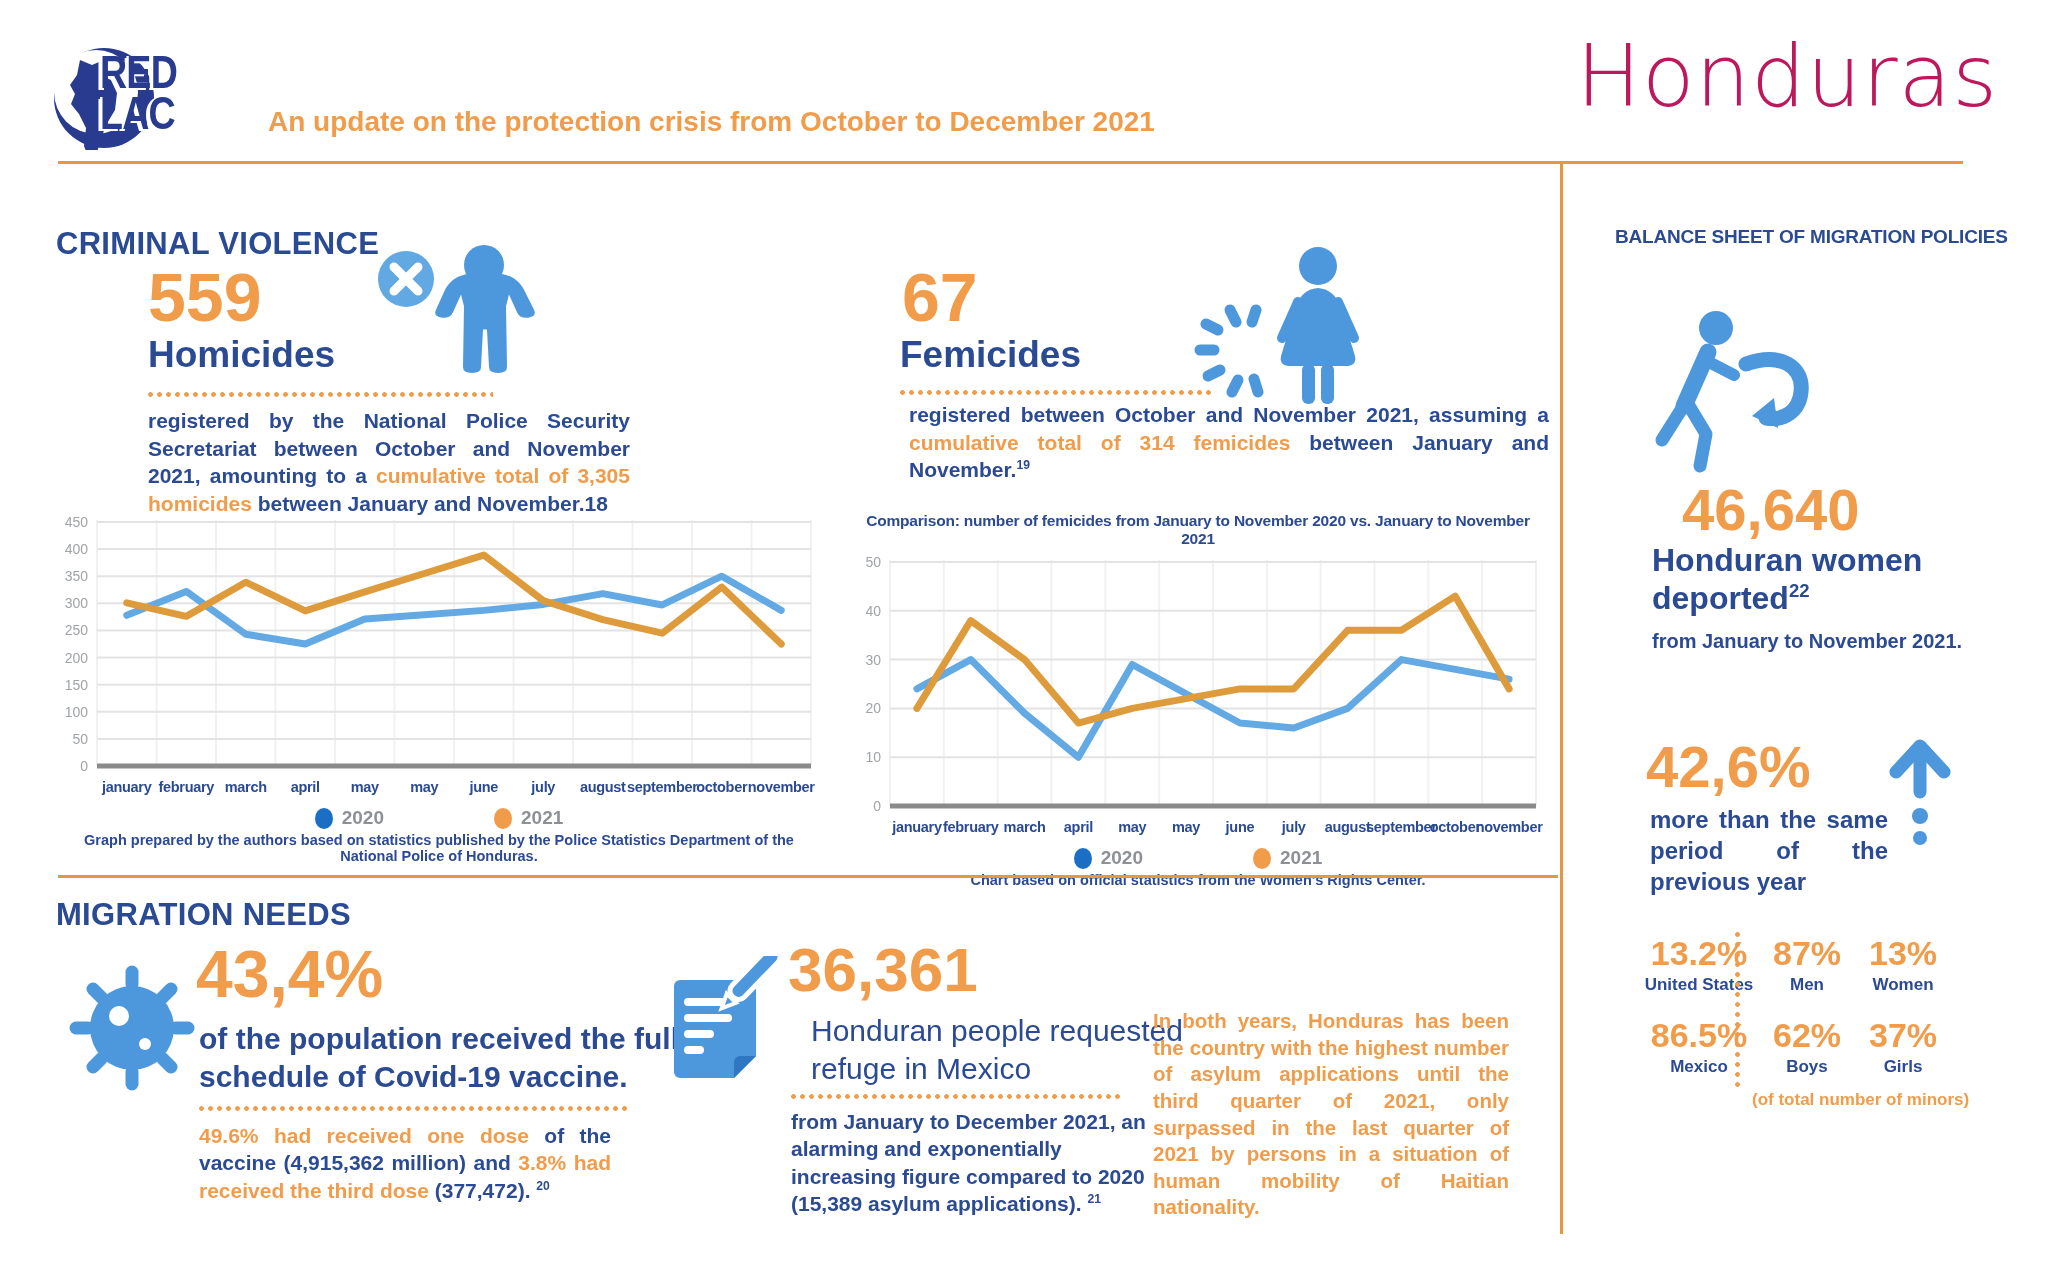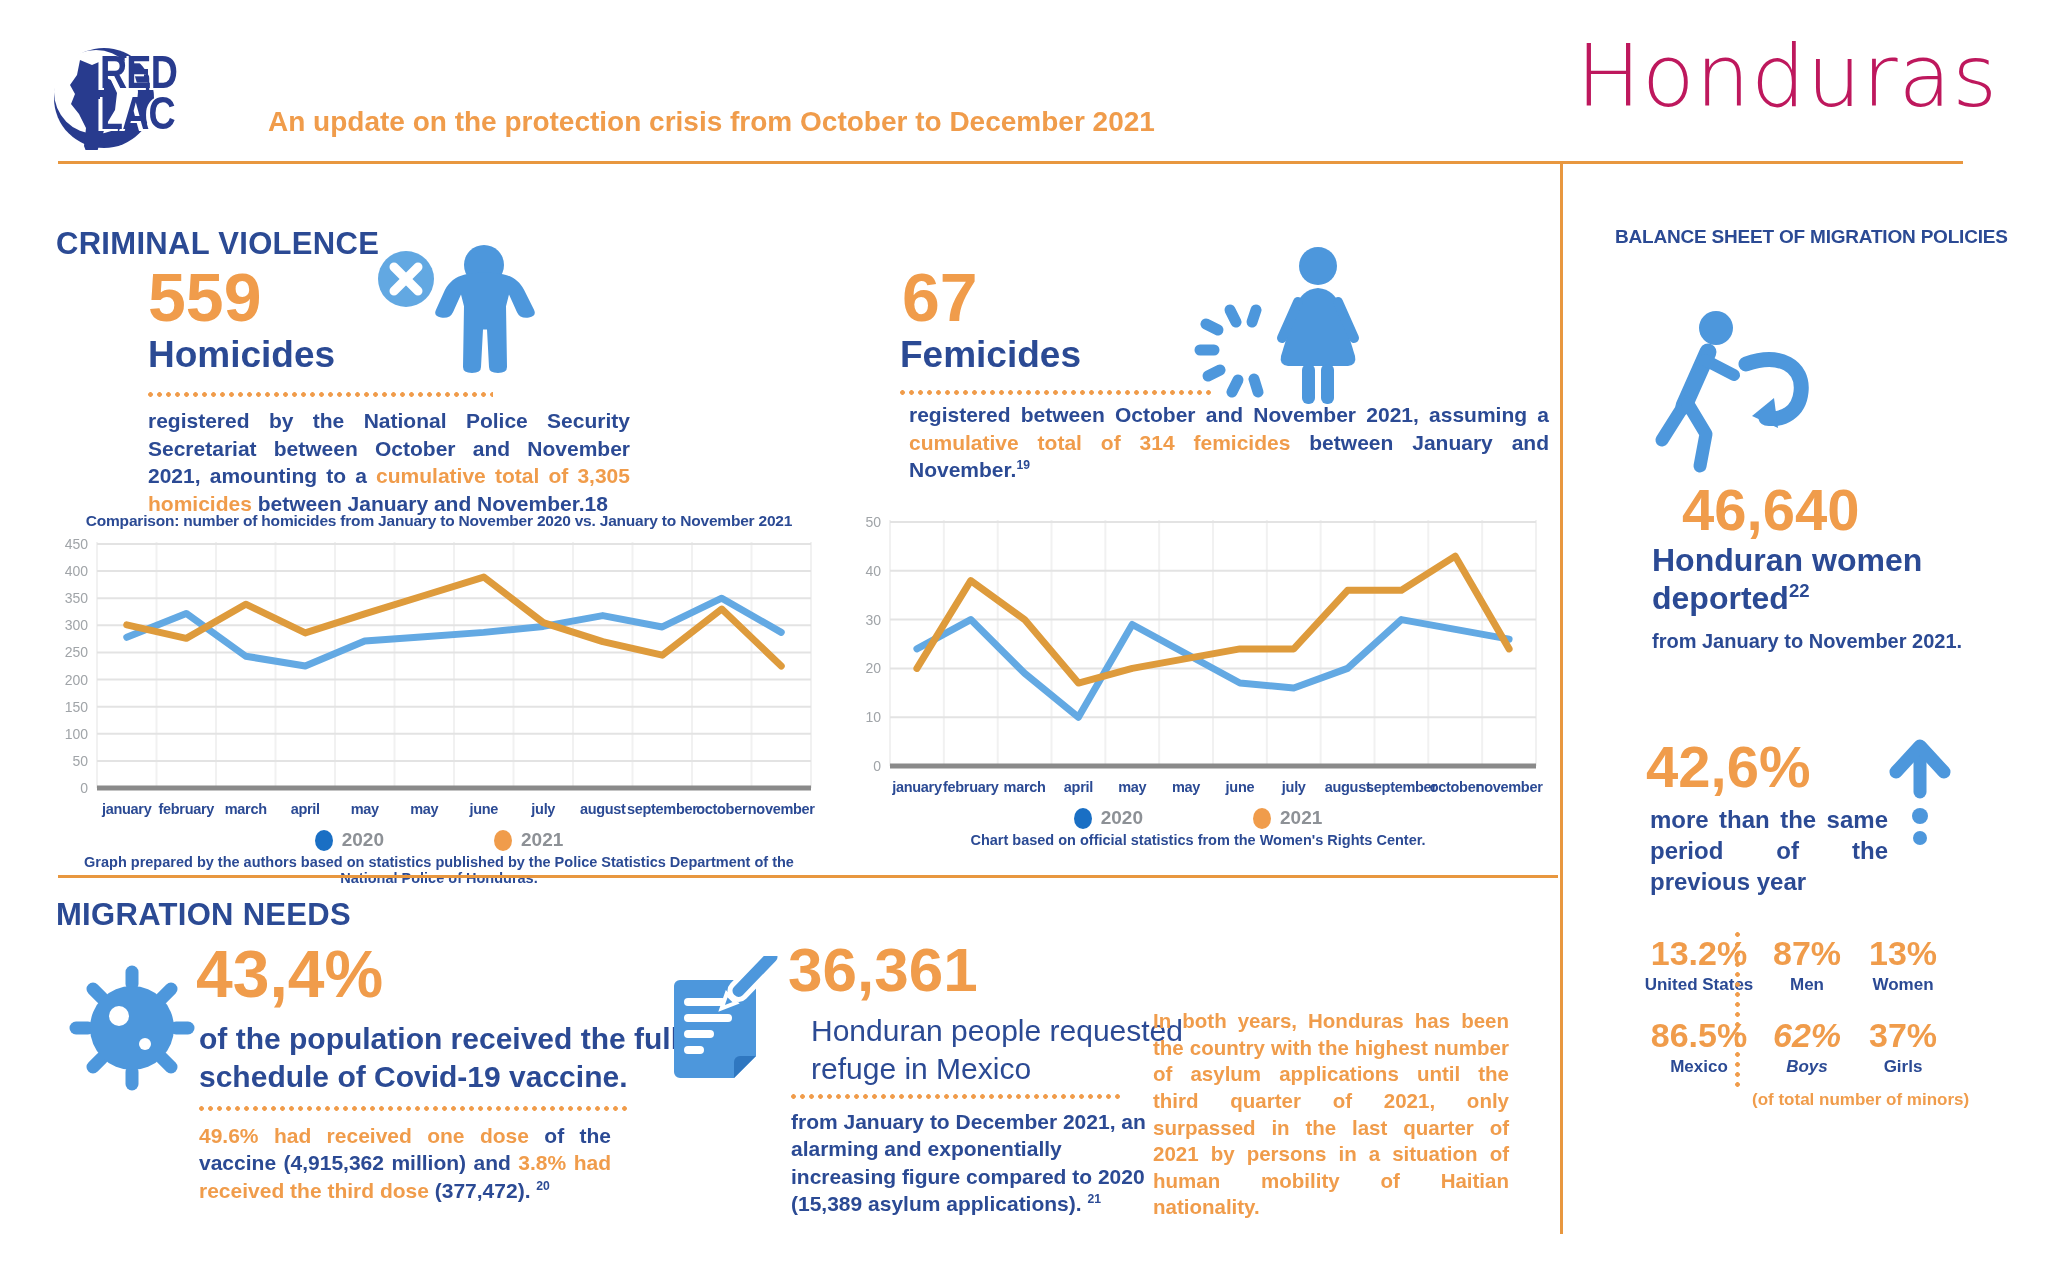--- a/index.html
+++ b/index.html
@@ -104,21 +104,21 @@
     line-height:1.3;text-align:justify;}
 
   .stat-col{width:130px;text-align:center;}
   .stat-val{font-size:34px;font-weight:bold;color:var(--orange);}
   .stat-lbl{font-size:17px;font-weight:bold;color:var(--blue);margin-top:2px;}
   #stat-us{left:1634px;top:934px;}
   #stat-mx{left:1634px;top:1016px;}
   #stat-vdots{left:1735px;top:932px;height:158px;}
   #stat-men{left:1757px;top:934px;width:100px;}
   #stat-women{left:1848px;top:934px;width:110px;}
-  #stat-boys{left:1757px;top:1016px;width:100px;font-style:italic;}
+  #stat-boys{left:1757px;top:1016px;width:100px;}
   #stat-girls{left:1848px;top:1016px;width:110px;}
   #minors-note{left:1752px;top:1090px;font-size:17px;font-weight:bold;color:var(--orange);}
 </style>
 </head>
 <body>
 
 <div id="stage">
 
   <svg id="logo-circle" class="abs" width="104" height="104" viewBox="0 0 104 104">
     <circle cx="52" cy="52" r="50" fill="#283B8E"></circle>
@@ -168,21 +168,20 @@
       <circle cx="140" cy="20" r="19"></circle>
       <path d="M140,42 C128,43 122,50 119,58 L103,110 q-2,9 7,10 h60 q9,-1 7,-10 L161,58 C158,50 152,43 140,42 Z"></path>
       <line x1="120" y1="56" x2="104" y2="92" stroke="#4D97DC" stroke-width="10" stroke-linecap="round"></line>
       <line x1="160" y1="56" x2="176" y2="92" stroke="#4D97DC" stroke-width="10" stroke-linecap="round"></line>
       <rect x="124" y="118" width="13" height="40" rx="6"></rect>
       <rect x="143" y="118" width="13" height="40" rx="6"></rect>
     </g>
   </svg>
 
   <div id="chart-homicides" class="abs chart" style="width:768px">
-      <div class="chart-title">Comparison: number of homicides from January to November 2020 vs. January to November 2021</div>
       <svg width="768" height="292" viewBox="0 0 768 292">
         <line x1="42" y1="8" x2="42" y2="254" stroke="#F1F1F1" stroke-width="2"></line>
         <line x1="101.5" y1="8" x2="101.5" y2="254" stroke="#F1F1F1" stroke-width="2"></line>
         <line x1="161" y1="8" x2="161" y2="254" stroke="#F1F1F1" stroke-width="2"></line>
         <line x1="220.5" y1="8" x2="220.5" y2="254" stroke="#F1F1F1" stroke-width="2"></line>
         <line x1="280" y1="8" x2="280" y2="254" stroke="#F1F1F1" stroke-width="2"></line>
         <line x1="339.5" y1="8" x2="339.5" y2="254" stroke="#F1F1F1" stroke-width="2"></line>
         <line x1="399" y1="8" x2="399" y2="254" stroke="#F1F1F1" stroke-width="2"></line>
         <line x1="458.5" y1="8" x2="458.5" y2="254" stroke="#F1F1F1" stroke-width="2"></line>
         <line x1="518" y1="8" x2="518" y2="254" stroke="#F1F1F1" stroke-width="2"></line>
@@ -231,20 +230,21 @@
           <span>2020</span>
         </div>
         <div class="legend-item">
           <span class="legend-dot" style="background: rgb(240, 156, 75);"></span>
           <span>2021</span>
         </div>
       </div>
       <div class="chart-footnote">Graph prepared by the authors based on statistics published by the Police Statistics Department of the National Police of Honduras.</div>
     </div>
   <div id="chart-femicides" class="abs chart" style="width:700px">
+      <div class="chart-title">Comparison: number of femicides from January to November 2020 vs. January to November 2021</div>
       <svg width="700" height="292" viewBox="0 0 700 292">
         <line x1="42" y1="8" x2="42" y2="254" stroke="#F1F1F1" stroke-width="2"></line>
         <line x1="95.83333333333334" y1="8" x2="95.83333333333334" y2="254" stroke="#F1F1F1" stroke-width="2"></line>
         <line x1="149.66666666666669" y1="8" x2="149.66666666666669" y2="254" stroke="#F1F1F1" stroke-width="2"></line>
         <line x1="203.5" y1="8" x2="203.5" y2="254" stroke="#F1F1F1" stroke-width="2"></line>
         <line x1="257.33333333333337" y1="8" x2="257.33333333333337" y2="254" stroke="#F1F1F1" stroke-width="2"></line>
         <line x1="311.1666666666667" y1="8" x2="311.1666666666667" y2="254" stroke="#F1F1F1" stroke-width="2"></line>
         <line x1="365" y1="8" x2="365" y2="254" stroke="#F1F1F1" stroke-width="2"></line>
         <line x1="418.83333333333337" y1="8" x2="418.83333333333337" y2="254" stroke="#F1F1F1" stroke-width="2"></line>
         <line x1="472.6666666666667" y1="8" x2="472.6666666666667" y2="254" stroke="#F1F1F1" stroke-width="2"></line>

